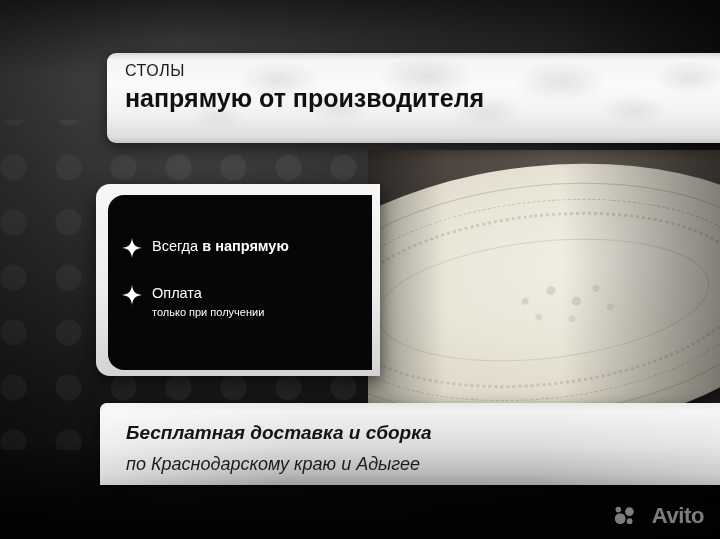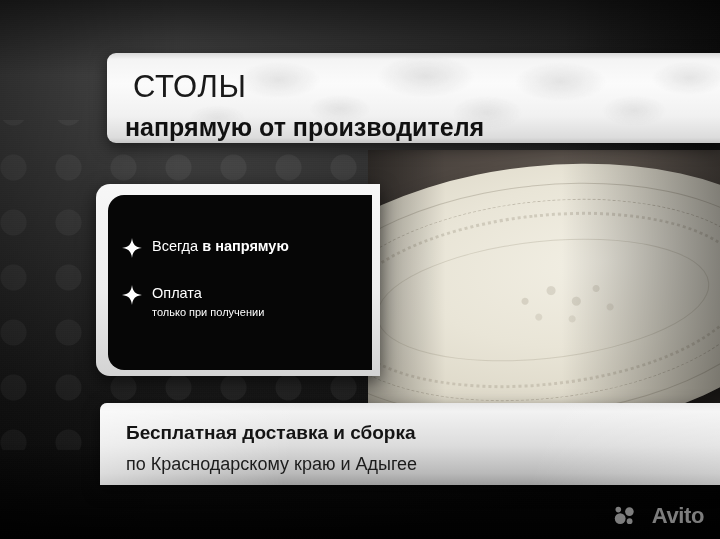--- a/index.html
+++ b/index.html
@@ -194,26 +194,26 @@
       radial-gradient(ellipse 40px 18px at 18% 72%, rgba(208,208,208,0.85) 0%, rgba(208,208,208,0) 70%);
   }
   .top-banner-inner {
     position: absolute;
     left: 18px;
     top: 9px;
     right: 10px;
     bottom: 6px;
   }
   .headline-1 {
-    font-size: 31px;
+    font-size: 16px;
     font-weight: 400;
     letter-spacing: 0.6px;
     color: #1a1a1a;
     line-height: 1.12;
-    margin: 8px;
+    margin: 0;
   }
   .headline-2 {
     font-size: 25px;
     font-weight: 700;
     color: #111111;
     line-height: 1.18;
     margin: 4px 0 4px 0;
   }
 
   
@@ -285,20 +285,21 @@
   .bottom-sheen {
     position: absolute;
     inset: 0;
     background: linear-gradient(105deg, rgba(255,255,255,0.55) 0%, rgba(255,255,255,0) 32%, rgba(255,255,255,0) 70%, rgba(255,255,255,0.28) 100%);
   }
   .bottom-inner {
     position: absolute;
     left: 26px;
     top: 18px;
     right: 12px;
+    font-style: italic;
   }
   .delivery-1 {
     font-size: 19px;
     font-weight: 700;
     color: #141414;
     line-height: 1.25;
     margin: 0;
   }
   .delivery-2 {
     font-size: 18px;

